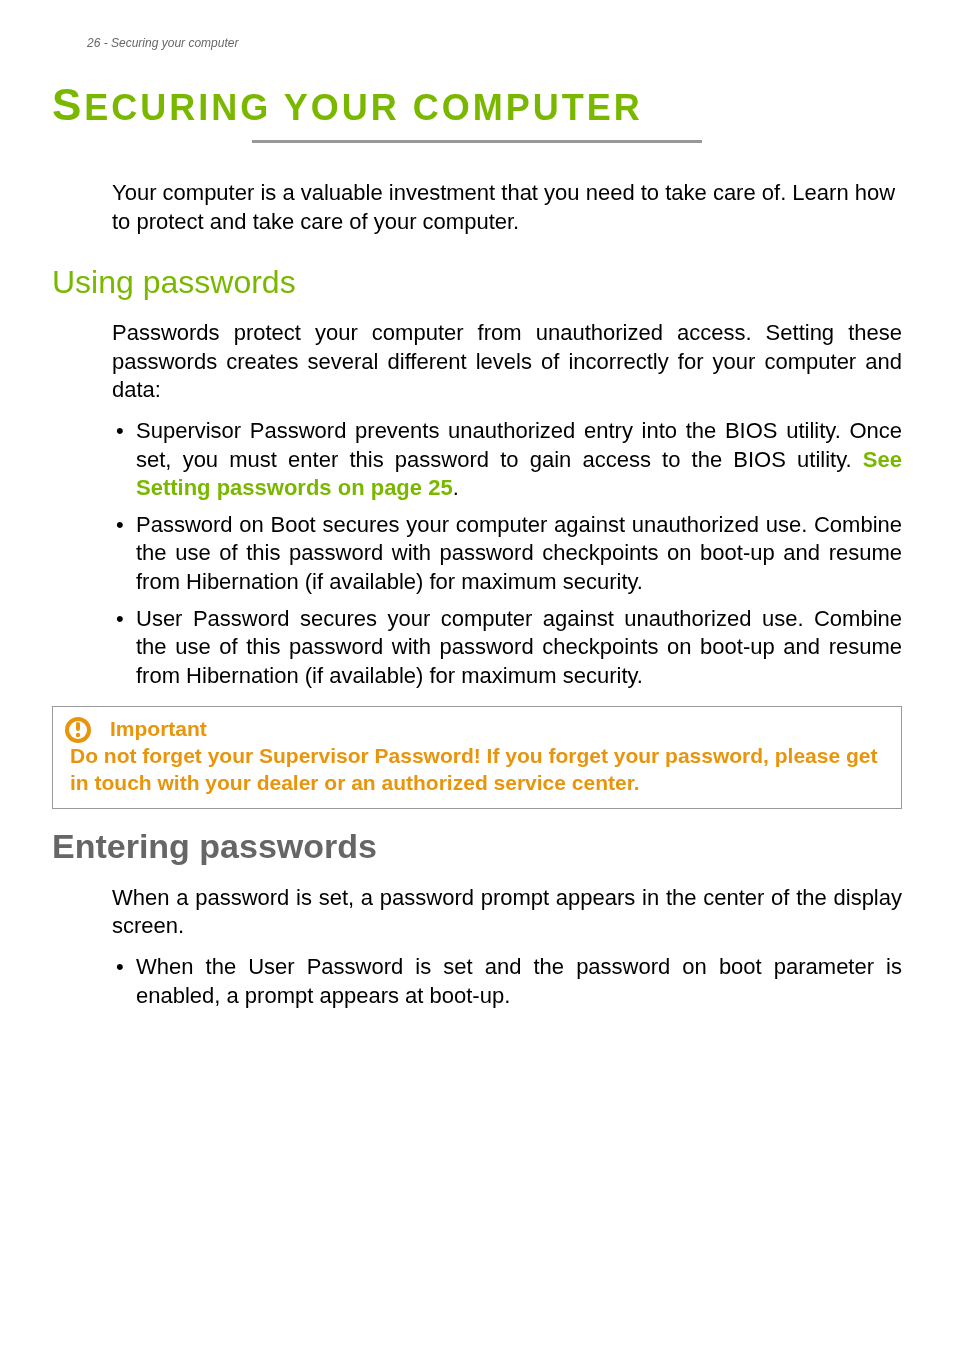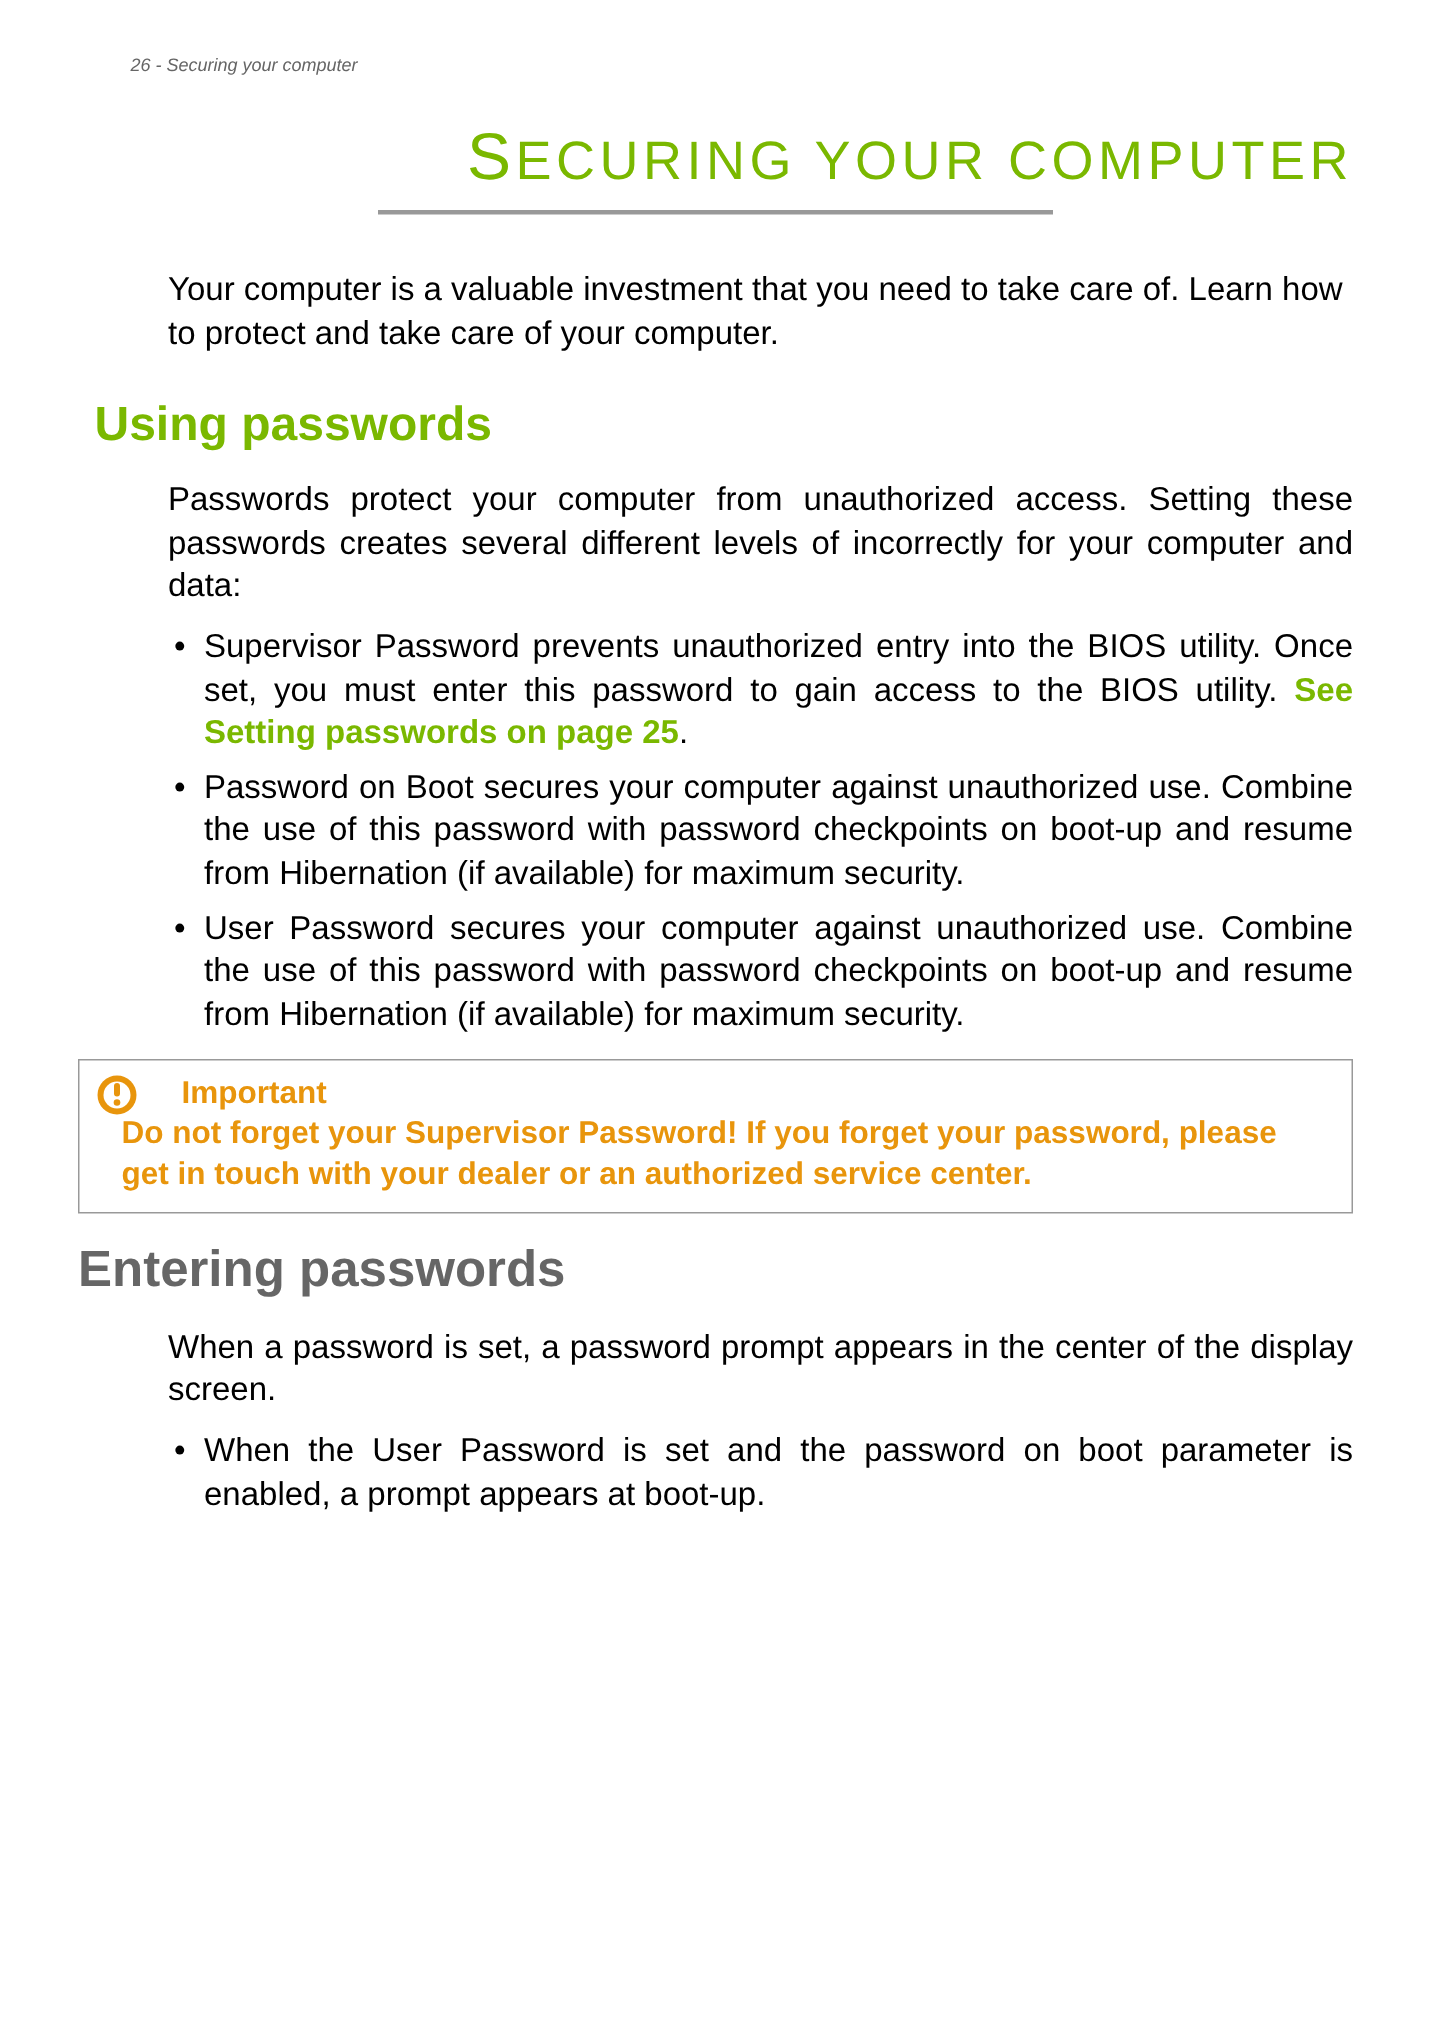--- a/index.html
+++ b/index.html
@@ -16,47 +16,46 @@
       color: #000000;
     }
     .header-line {
       font-size: 12px;
       font-style: italic;
       color: #666666;
       margin-bottom: 30px;
       margin-left: 35px;
     }
     .main-title {
-      text-align: right;
+      text-align: left;
       color: #7AB800;
       font-size: 36px;
-      font-weight: normal;
+      font-weight: bold;
       letter-spacing: 3px;
       margin-bottom: 10px;
     }
     .main-title-cap {
       font-size: 44px;
     }
     .title-underline {
       border-bottom: 3px solid #999999;
       width: 450px;
       margin: 0 auto 36px auto;
     }
     .intro-text {
       font-size: 22px;
       line-height: 1.3;
       margin-left: 60px;
       margin-bottom: 28px;
     }
     .section-h2 {
       color: #7AB800;
       font-size: 32px;
-      font-weight: bold;
+      font-weight: normal;
       margin-bottom: 18px;
-      margin-left: 11px;
     }
     .section-h3 {
       color: #666666;
       font-size: 34px;
       font-weight: bold;
       margin-bottom: 18px;
       margin-top: 18px;
     }
     .body-text {
       font-size: 22px;
@@ -84,21 +83,21 @@
       left: 4px;
       top: 0;
     }
     .link-text {
       color: #7AB800;
       font-weight: bold;
     }
     .important-box {
       border: 1px solid #999999;
       margin: 16px 0 16px 0;
-      padding: 10px 14px 12px 28px;
+      padding: 10px 14px 12px 17px;
       position: relative;
     }
     .important-icon {
       position: absolute;
       left: 10px;
       top: 8px;
       width: 30px;
       height: 30px;
     }
     .important-title {

